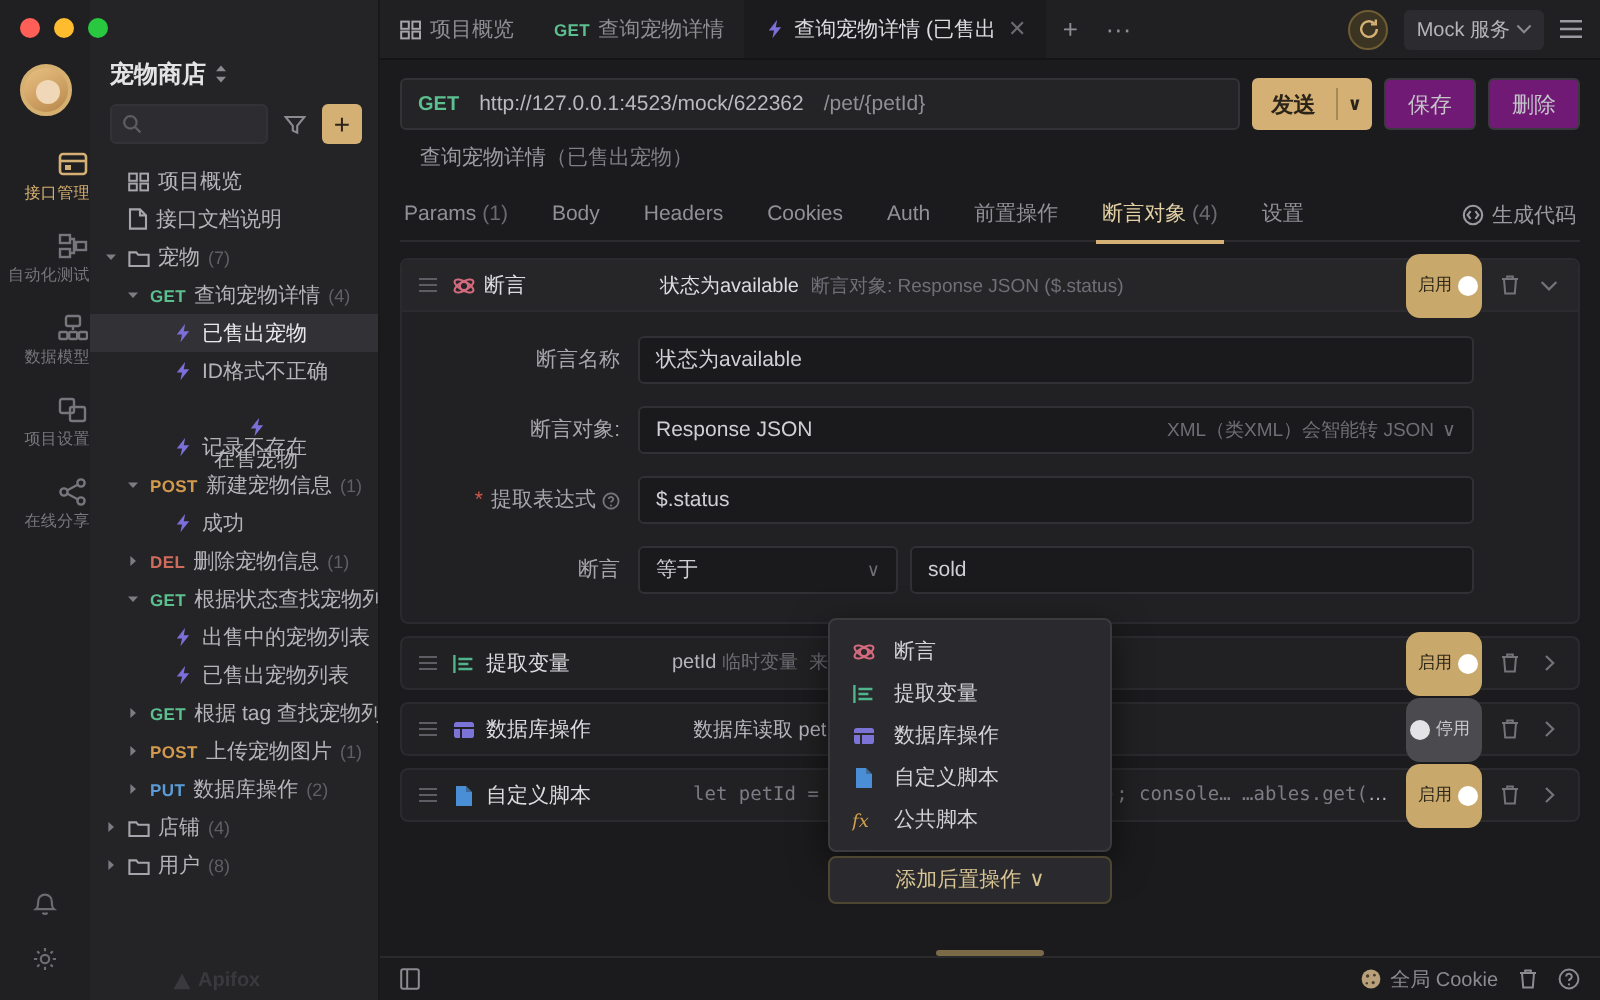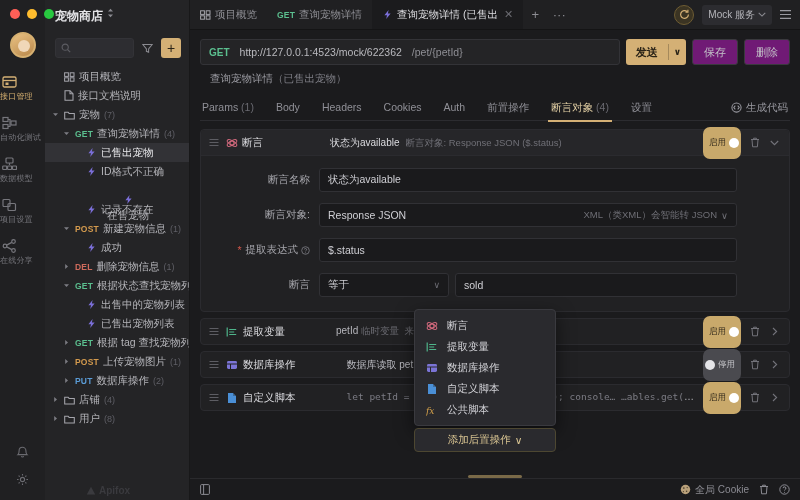--- a/index.html
+++ b/index.html
@@ -29,36 +29,36 @@
     width: 26px; height: 26px; border-radius: 50%;
     background: linear-gradient(150deg,#e9c183,#b8874a);
     border: 2px solid #d6b071; margin-top: 4px; margin-bottom: 16px;
     position: relative; overflow: hidden;
   }
   .avatar::after{
     content:""; position:absolute; left:6px; top:6px; width:12px; height:12px;
     border-radius:50%; background:#f0d7b8;
   }
   .rail-item {
-    width: 45px; display: flex; flex-direction: column; align-items: flex-start;
+    width: 45px; display: flex; flex-direction: column; align-items: flex-end;
     gap: 3px; margin-bottom: 14px; cursor: pointer;
   }
   .rail-item .ricon { width: 18px; height: 16px; display:flex; align-items:center; justify-content:center; }
   .rail-item .rlabel { font-size: 8px; color: #76767c; letter-spacing: .2px; line-height: 1; }
   .rail-item.active .rlabel { color: #d6b071; }
   .rail-bottom { margin-top: auto; display: flex; flex-direction: column; align-items: center; gap: 14px; padding-bottom: 14px; }
 
   
   .sidebar {
     width: 145px; flex: 0 0 145px; height: 500px; background: #242426;
     display: flex; flex-direction: column; border-right: 1px solid #181819;
   }
   .sb-title {
-    height: 30px; display: flex; align-items: flex-start; gap: 4px;
-    padding: 0 10px; margin-top: 8px;
+    height: 30px; display: flex; align-items: center; gap: 4px;
+    padding: 0 10px; margin-top: 22px;
     font-size: 12px; font-weight: bold; color: #e3e3e6;
   }
   .caret-ud { display:flex; flex-direction:column; gap:1px; }
   .sb-search { display: flex; align-items: center; gap: 5px; padding: 0 8px 6px 10px; }
   .search-box {
     flex: 1; height: 20px; background: #2d2d31; border: 1px solid #333337;
     border-radius: 3px; display: flex; align-items: center; padding: 0 5px; gap: 4px;
   }
   .search-box .ph { font-size: 10px; color: #5d5d63; }
   .filter-btn { width: 17px; height: 19px; display:flex; align-items:center; justify-content:center; cursor:pointer; }

